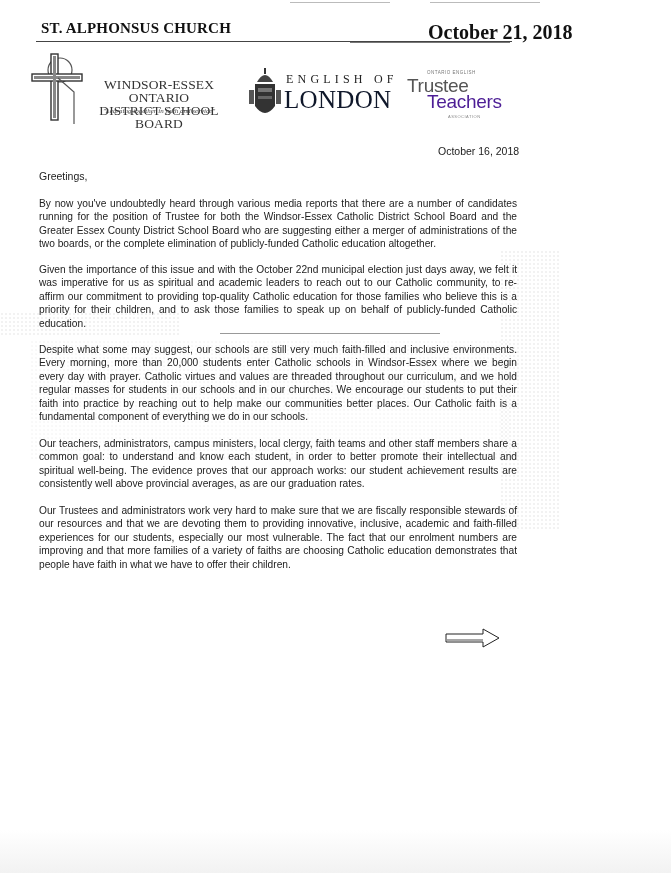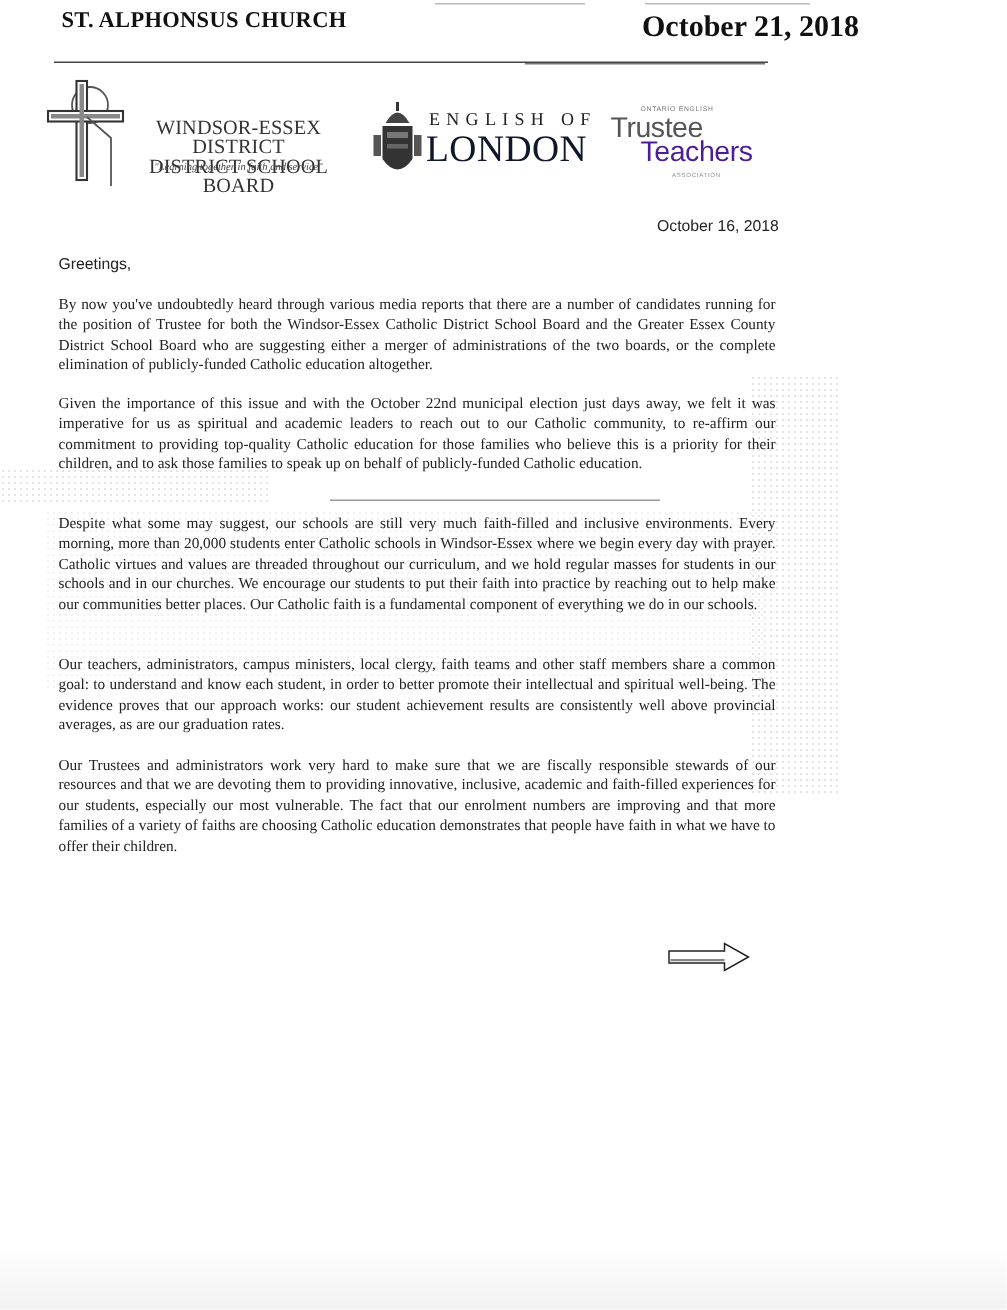--- a/index.html
+++ b/index.html
@@ -3,21 +3,21 @@
 <meta charset="utf-8">
 <style>
   html, body { margin: 0; padding: 0; }
   body {
     width: 671px; height: 873px; position: relative; overflow: hidden;
     background: linear-gradient(to bottom, #ffffff 0px, #ffffff 830px, #f2f2f2 873px);
     color: #1a1a1a;
     font-family: "Liberation Sans", "DejaVu Sans", sans-serif;
   }
   .scan-mark { position: absolute; height: 1px; background: #bbb; }
-  .header-row { position: absolute; left: 30px; top: 6px; width: 480px; height: 20px; text-align: right; }
+  .header-row { position: absolute; left: 30px; top: 20px; width: 480px; height: 20px; text-align: right; }
   .church-name {
     position: absolute; left: 11px; top: 0; font-family: "Liberation Serif", serif;
     font-weight: bold; font-size: 15px; letter-spacing: 0.2px; color: #111;
   }
   .header-date {
     position: absolute; left: 398px; top: 1px; font-family: "Liberation Serif", serif;
     font-weight: bold; font-size: 20px; color: #111; white-space: nowrap;
   }
   .header-rule { position: absolute; left: 36px; top: 41px; width: 476px; height: 1px; background: #444; }
   .header-rule2 { position: absolute; left: 350px; top: 42px; width: 160px; height: 1px; background: #777; }
@@ -48,21 +48,21 @@
   .oecta-top { position: absolute; left: 22px; top: 0; font-size: 4.5px; color: #777; letter-spacing: 0.5px; white-space: nowrap; }
   .oecta-catholic { position: absolute; left: 2px; top: 5px; font-size: 19px; color: #555; letter-spacing: -0.3px; white-space: nowrap; }
   .oecta-teachers { position: absolute; left: 22px; top: 21px; font-size: 19px; color: #4c1d95; letter-spacing: -0.3px; white-space: nowrap; }
   .oecta-bottom { position: absolute; left: 43px; top: 44px; font-size: 4px; color: #888; letter-spacing: 0.5px; white-space: nowrap; }
 
   .letter-date { position: absolute; left: 438px; top: 145px; font-size: 10.5px; color: #222; }
   .greeting { position: absolute; left: 39px; top: 170px; font-size: 10.5px; color: #222; }
 
   .para {
     position: absolute; left: 39px; width: 478px; font-size: 10.2px; line-height: 13.4px;
-    text-align: justify; color: #222; font-family: Liberation Serif, serif;
+    text-align: justify; color: #222;
   }
   .p1 { top: 197px; }
   .p2 { top: 263px; }
   .p3 { top: 343px; }
   .p4 { top: 437px; }
   .p5 { top: 504px; }
 
   .speckle {
     position: absolute; background-image: radial-gradient(#c8c8c8 0.6px, transparent 0.8px);
     background-size: 4px 4px; opacity: 0.5; pointer-events: none;
@@ -85,21 +85,21 @@
 <div class="wecdsb-logo">
   <svg width="60" height="72" viewBox="0 0 60 72">
     <circle cx="30" cy="18" r="12" fill="none" stroke="#555" stroke-width="1.2"></circle>
     <rect x="21" y="2" width="7" height="66" fill="#fff" stroke="#333" stroke-width="1.4"></rect>
     <rect x="2" y="22" width="50" height="7" fill="#fff" stroke="#333" stroke-width="1.4"></rect>
     <rect x="23" y="4" width="3" height="62" fill="#888"></rect>
     <rect x="4" y="24" width="46" height="3" fill="#888"></rect>
     <path d="M28 26 L44 40 L44 72" fill="none" stroke="#555" stroke-width="1.2"></path>
   </svg>
   <div class="wecdsb-name">
-    <div>WINDSOR-ESSEX DISTRICT</div>
+    <div>WINDSOR-ESSEX ONTARIO</div>
     <div>DISTRICT SCHOOL BOARD</div>
   </div>
   <div class="wecdsb-tagline">"Learning together in faith and service"</div>
 </div>
 
 <div class="diocese-logo">
   <svg width="34" height="56" viewBox="0 0 34 56">
     <path d="M9 14 Q17 0 25 14 Z" fill="#444"></path>
     <rect x="16" y="0" width="2" height="6" fill="#333"></rect>
     <path d="M7 16 L27 16 L27 38 Q17 52 7 38 Z" fill="#333"></path>

